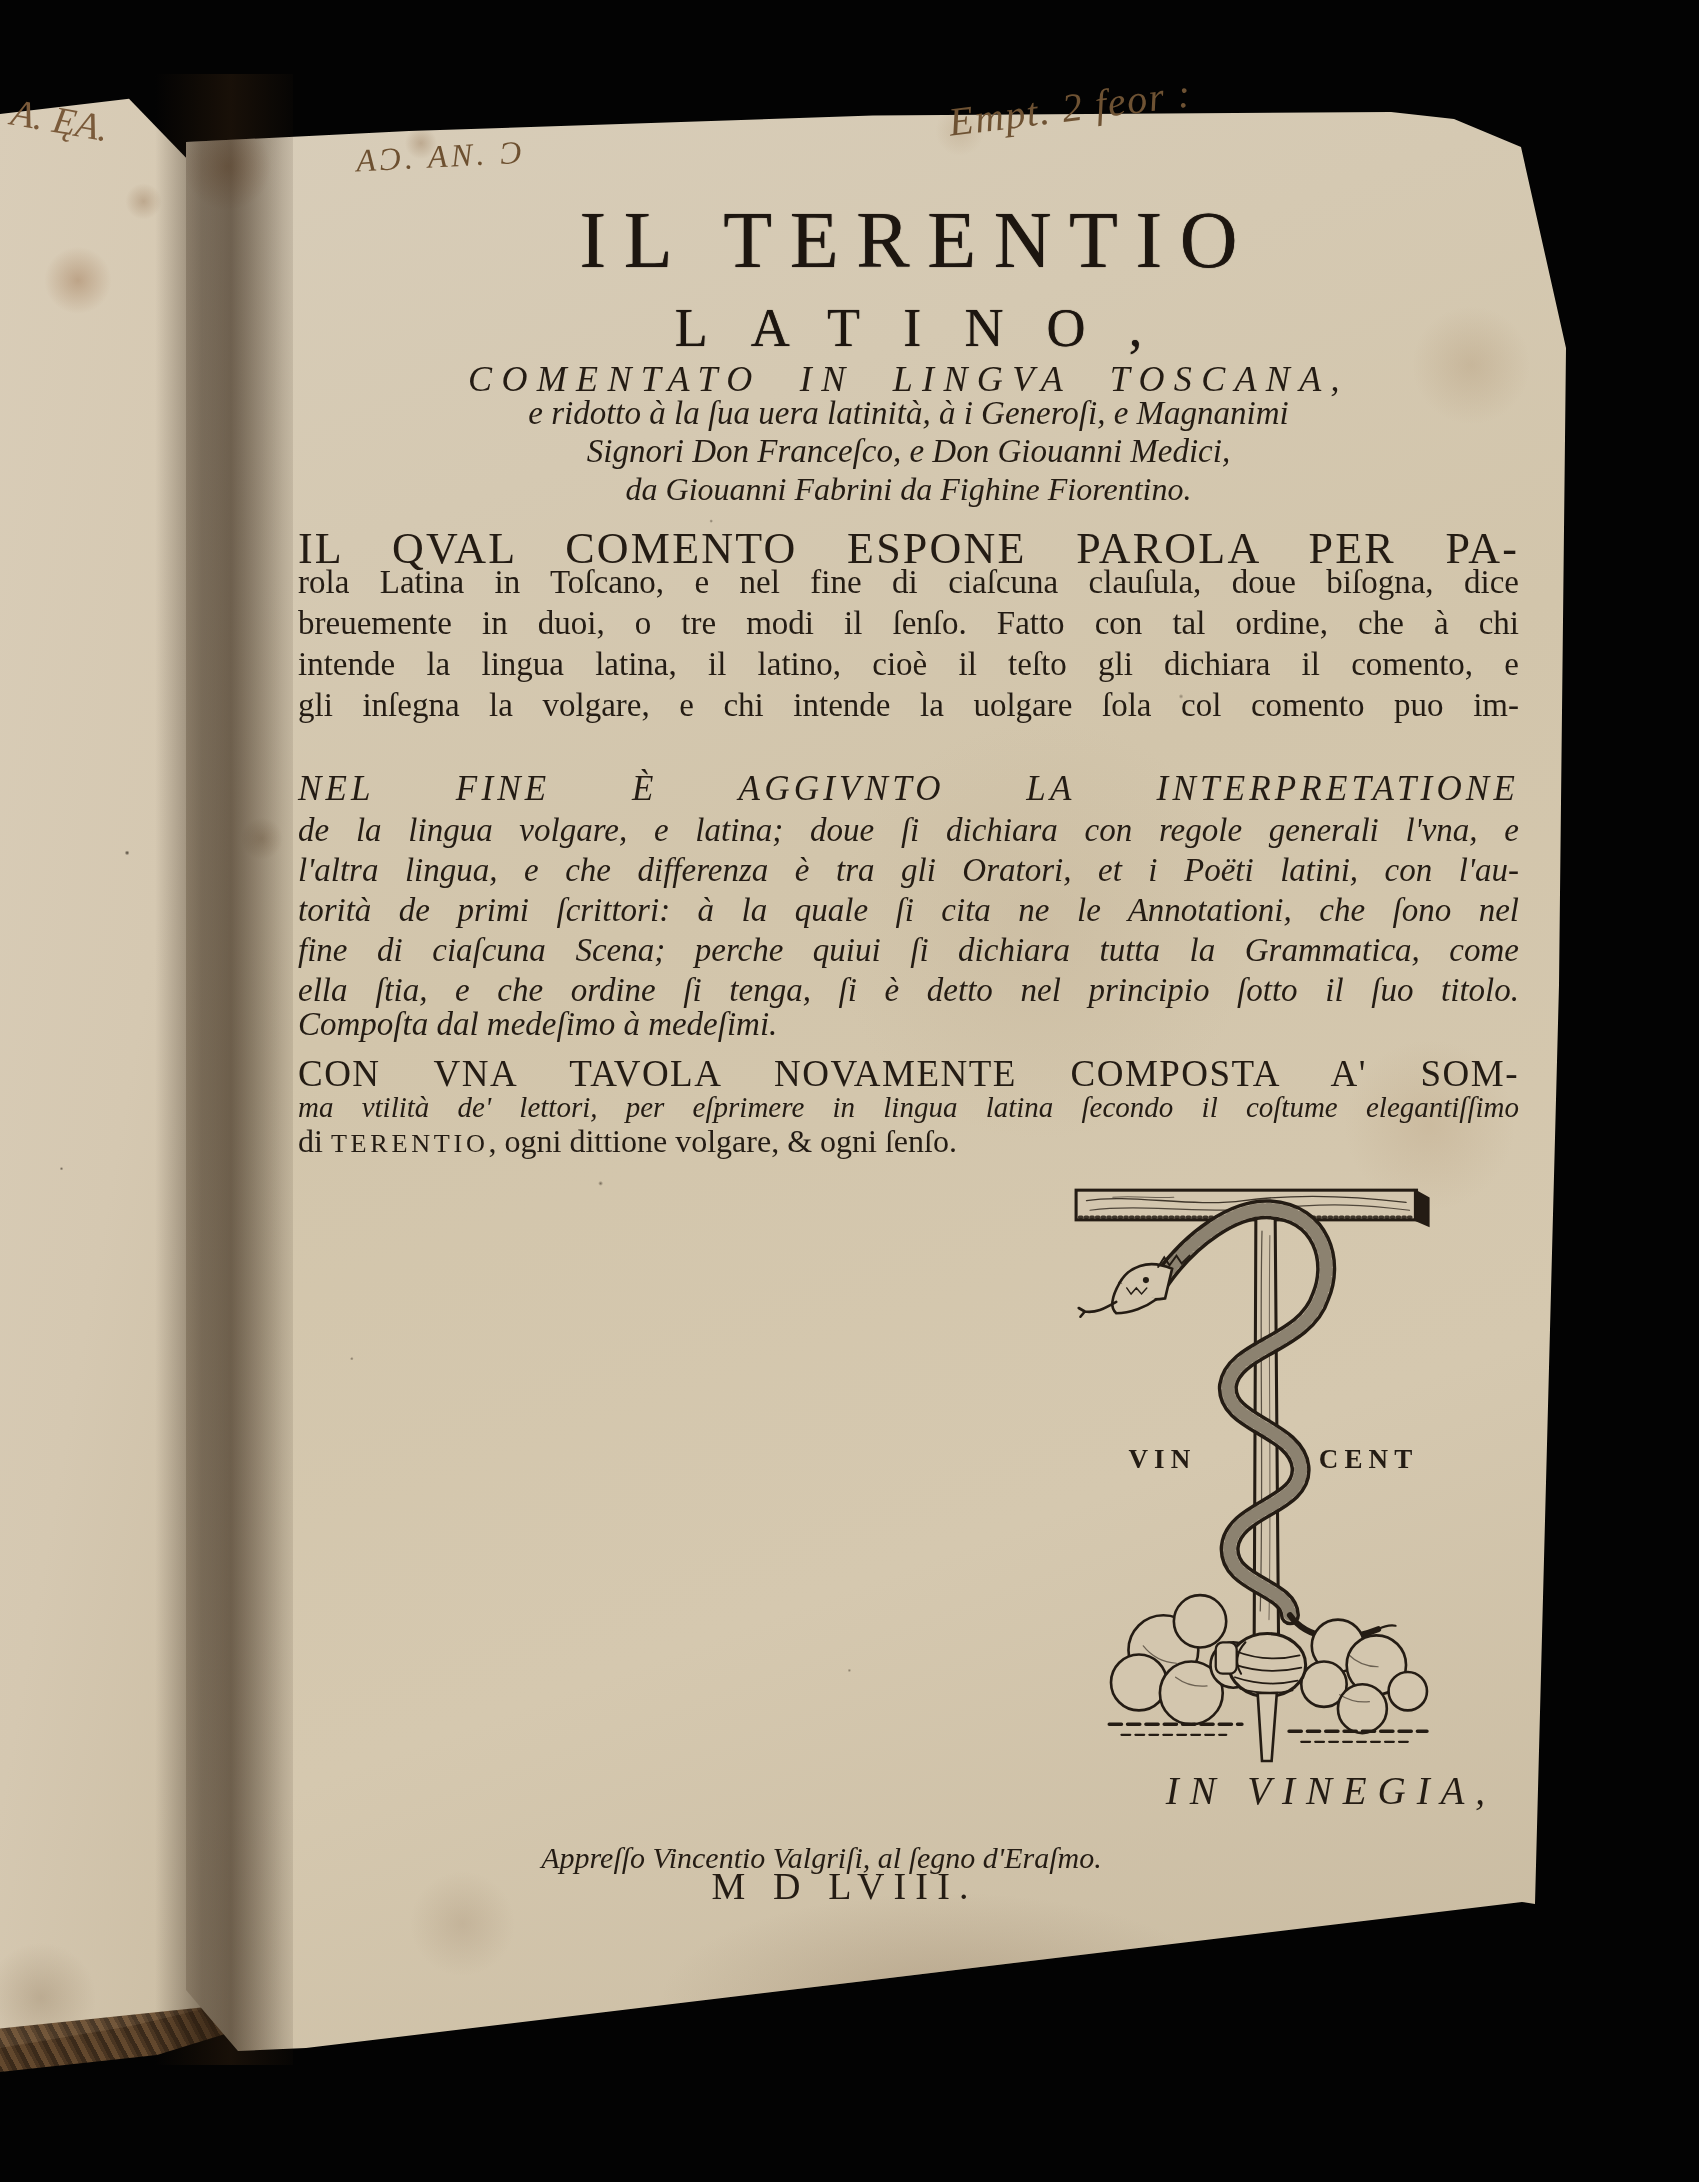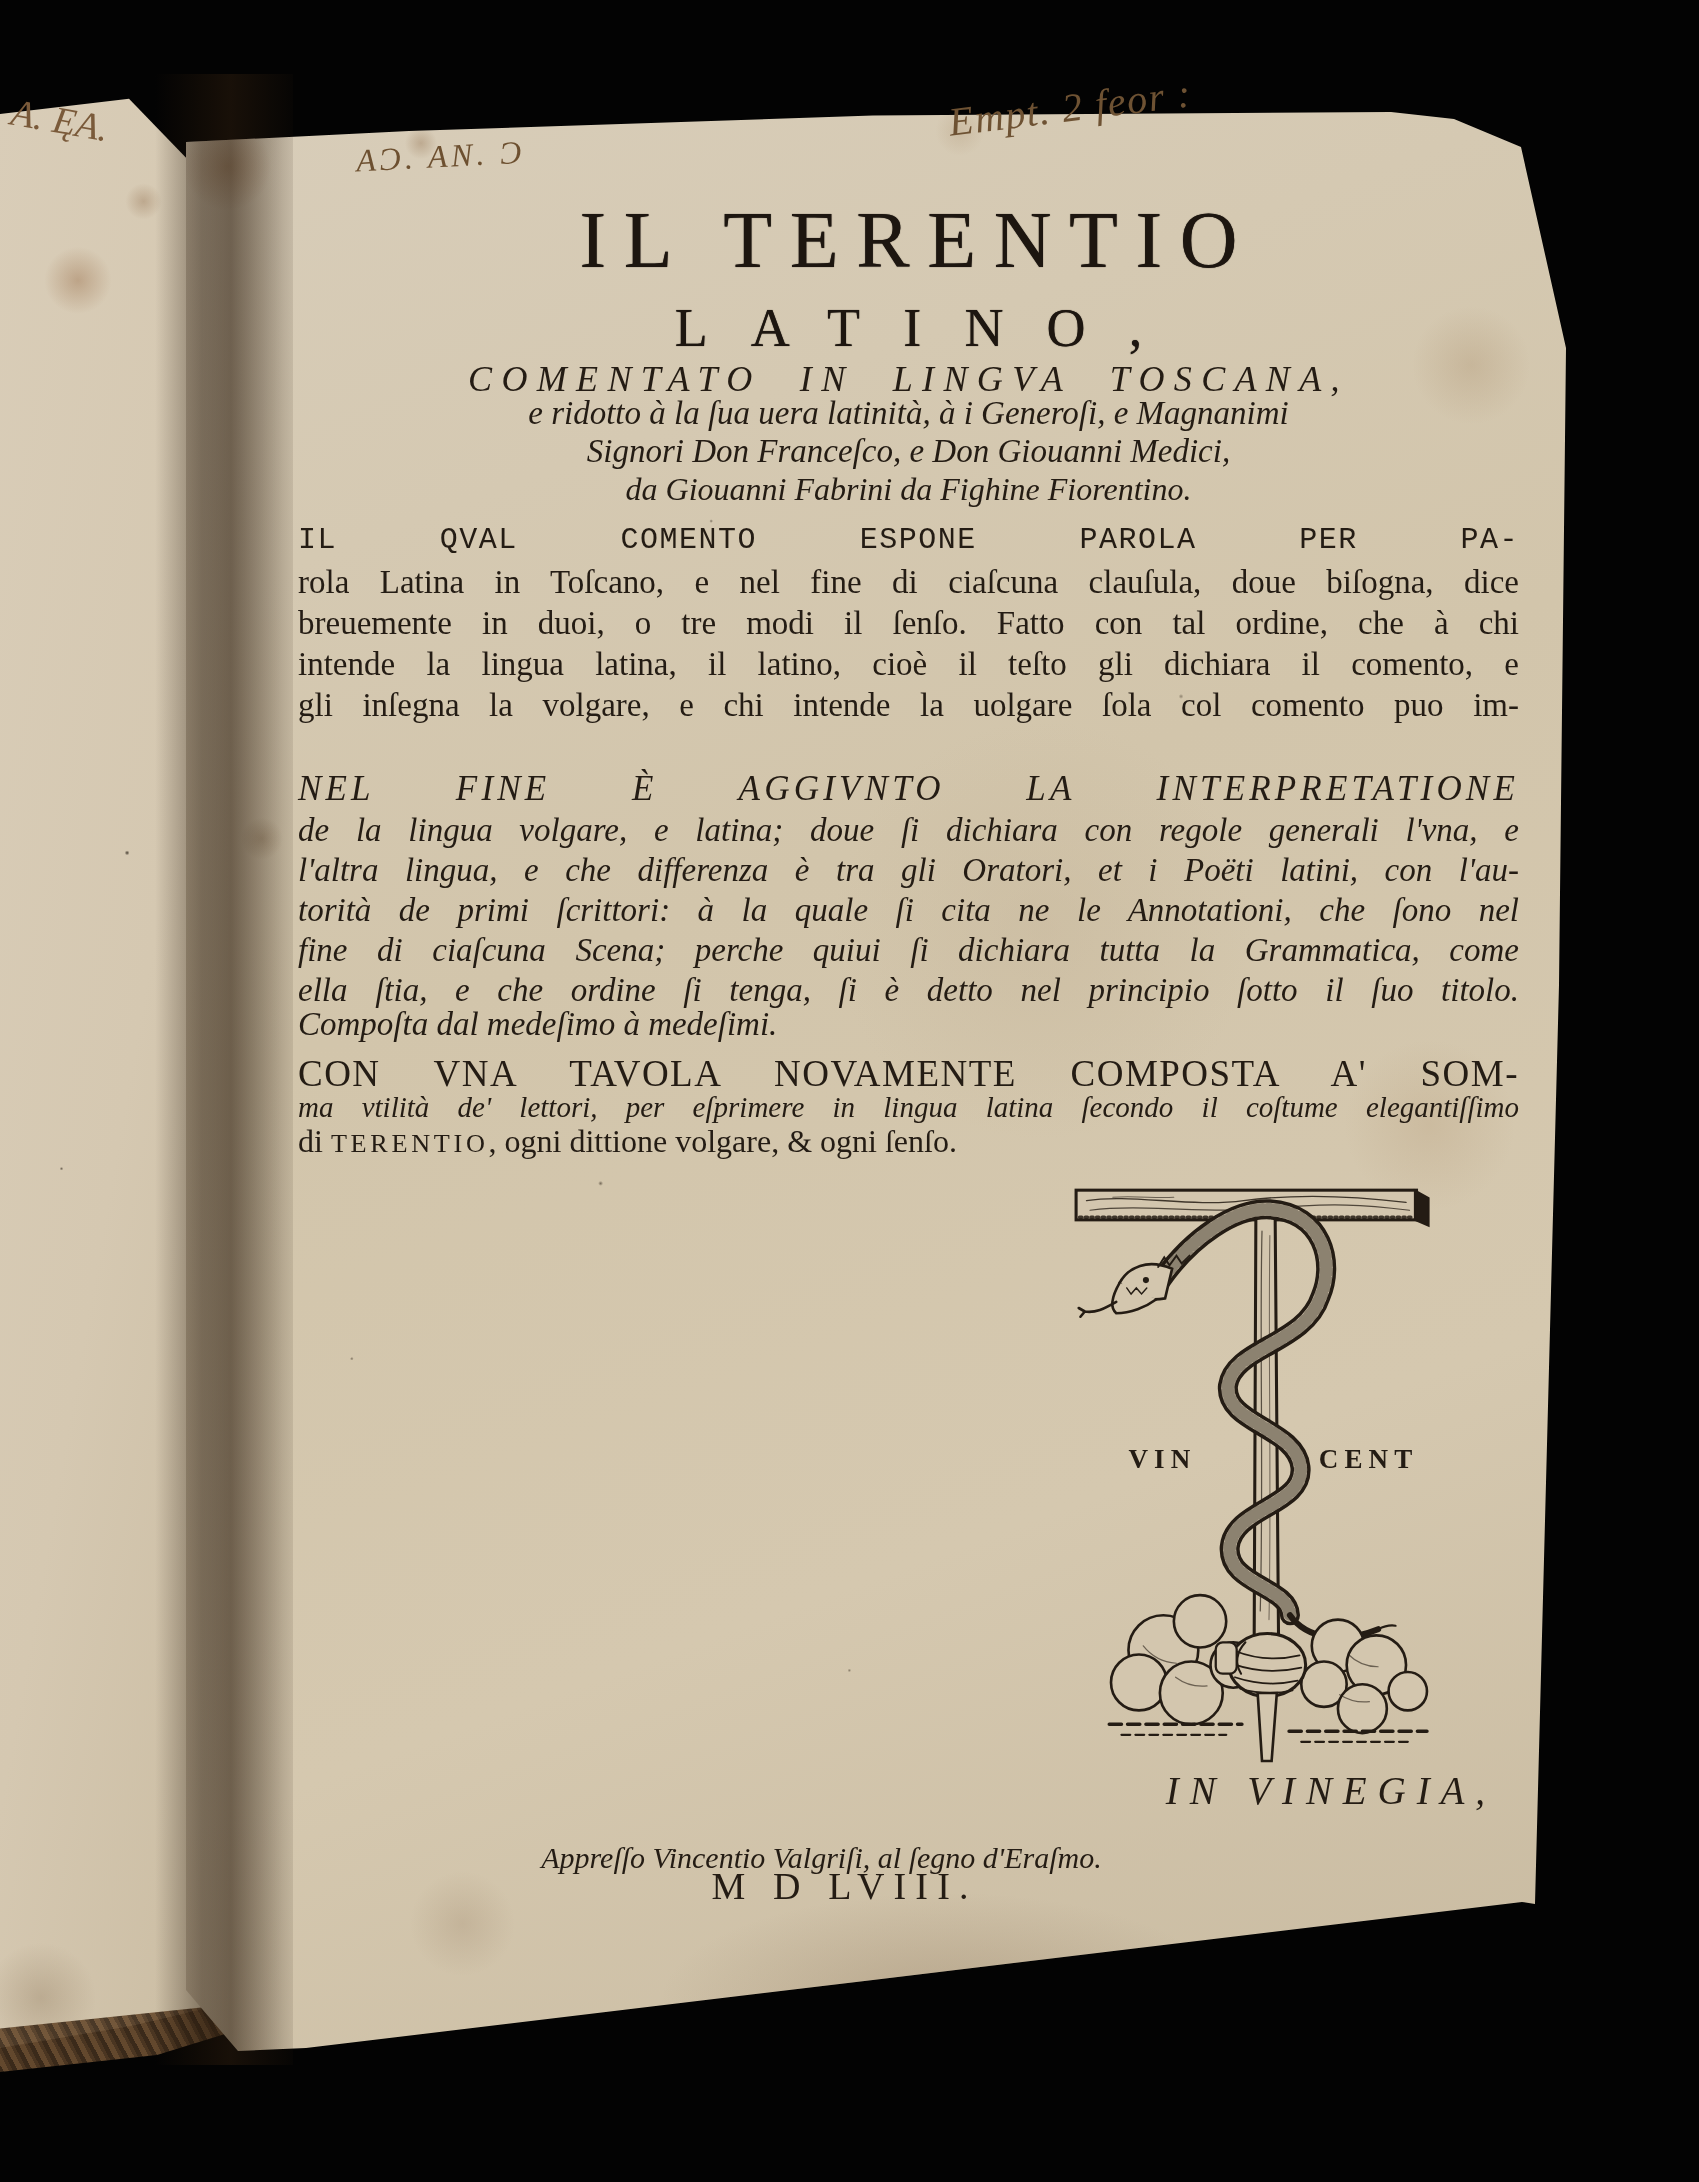--- a/index.html
+++ b/index.html
@@ -56,21 +56,21 @@
 
   .title-main{top:83px;font-size:80px;letter-spacing:.22em;text-indent:.22em;color:#1d1610;
               text-shadow:0 0 0.9px #1d1610;}
   .title-sub{top:185px;font-size:54px;letter-spacing:.8em;text-indent:.8em;color:#1d1610;
              text-shadow:0 0 0.9px #1d1610;}
   .line-c{top:246px;font-size:36px;letter-spacing:.26em;word-spacing:.55em;}
   .line-d{top:283px;font-size:33px;}
   .line-e{top:321px;font-size:33px;}
   .line-f{top:359px;font-size:32px;}
 
-  .p1-head{top:411px;font-size:30px;letter-spacing:.05em;font-family:Liberation Mono, monospace;}
+  .p1-head{top:411px;font-size:44px;letter-spacing:.05em;}
   .p1-l0{top:452px;font-size:33px;}
   .p1-l1{top:493px;font-size:33px;}
   .p1-l2{top:534px;font-size:33px;}
   .p1-l3{top:575px;font-size:33px;}
   .p1-l4{top:616px;font-size:33px;}
 
   .p2-head{top:657px;font-size:35px;letter-spacing:.12em;}
   .p2-l0{top:700px;font-size:33px;}
   .p2-l1{top:740px;font-size:33px;}
   .p2-l2{top:780px;font-size:33px;}

